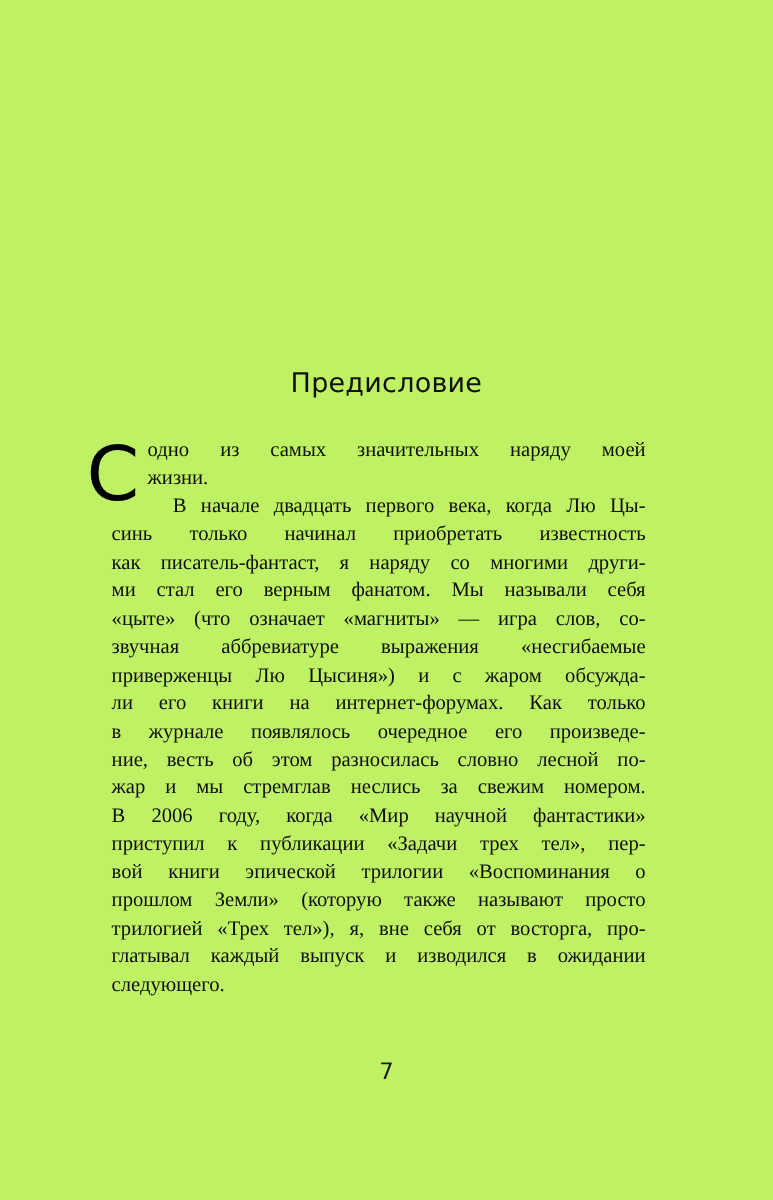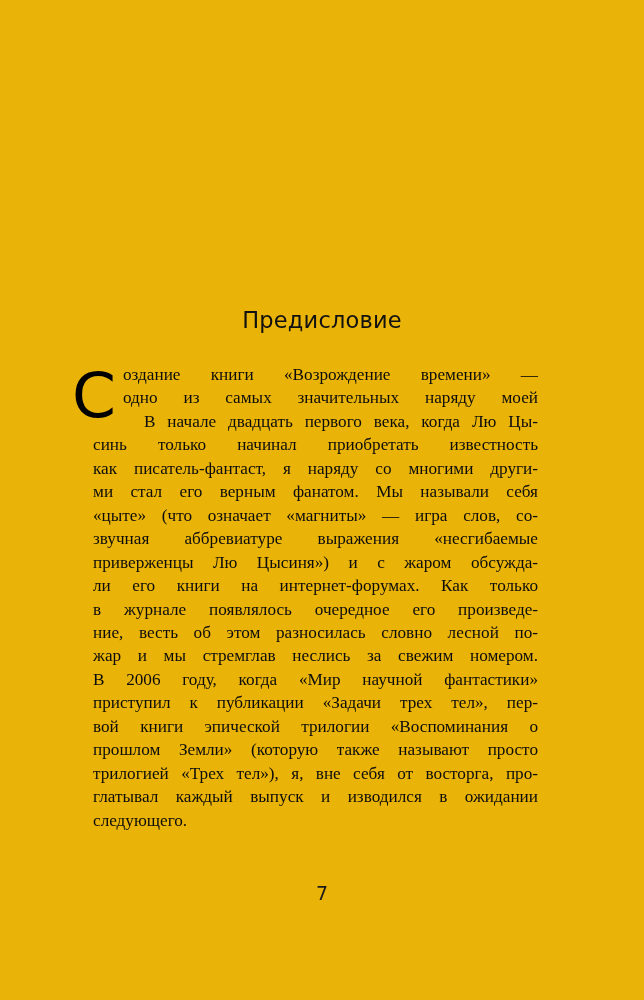--- a/index.html
+++ b/index.html
@@ -4,21 +4,21 @@
 <style>
   html, body {
     margin: 0;
     padding: 0;
     background: #ffffff;
   }
   .page {
     position: relative;
     width: 644px;
     height: 1000px;
-    background: #eab308;
+    background: #bef264;
     overflow: hidden;
     box-sizing: border-box;
   }
 
   
   .chapter-title {
     position: absolute;
     left: 0;
     top: 292px;
     width: 644px;
@@ -87,21 +87,21 @@
 </head>
 <body>
 
 <div class="page">
 
   <h1 class="chapter-title">Предисловие</h1>
 
   <div class="text-block">
 
     <p class="para">
-      <span class="dropcap">С</span><span class="lines"><span class="lb" style="text-align: justify; text-align-last: justify;">оздание книги «Возрождение времени» —</span><span class="lb" style="text-align: justify; text-align-last: justify;">одно из самых значительных наряду моей</span></span>
+      <span class="dropcap">С</span><span class="lines"><span class="lb" style="text-align: justify; text-align-last: justify;">одно из самых значительных наряду моей</span><span class="lb" style="text-align: left; text-align-last: left;">жизни.</span></span>
     </p>
 
     <p class="para">
       <span class="lines"><span class="lb" style="text-align: justify; text-align-last: justify; text-indent: 21px;">В начале двадцать первого века, когда Лю Цы-</span><span class="lb" style="text-align: justify; text-align-last: justify;">синь только начинал приобретать известность</span><span class="lb" style="text-align: justify; text-align-last: justify;">как писатель-фантаст, я наряду со многими други-</span><span class="lb" style="text-align: justify; text-align-last: justify;">ми стал его верным фанатом. Мы называли себя</span><span class="lb" style="text-align: justify; text-align-last: justify;">«цыте» (что означает «магниты» — игра слов, со-</span><span class="lb" style="text-align: justify; text-align-last: justify;">звучная аббревиатуре выражения «несгибаемые</span><span class="lb" style="text-align: justify; text-align-last: justify;">приверженцы Лю Цысиня») и с жаром обсужда-</span><span class="lb" style="text-align: justify; text-align-last: justify;">ли его книги на интернет-форумах. Как только</span><span class="lb" style="text-align: justify; text-align-last: justify;">в журнале появлялось очередное его произведе-</span><span class="lb" style="text-align: justify; text-align-last: justify;">ние, весть об этом разносилась словно лесной по-</span><span class="lb" style="text-align: justify; text-align-last: justify;">жар и мы стремглав неслись за свежим номером.</span><span class="lb" style="text-align: justify; text-align-last: justify;">В 2006 году, когда «Мир научной фантастики»</span><span class="lb" style="text-align: justify; text-align-last: justify;">приступил к публикации «Задачи трех тел», пер-</span><span class="lb" style="text-align: justify; text-align-last: justify;">вой книги эпической трилогии «Воспоминания о</span><span class="lb" style="text-align: justify; text-align-last: justify;">прошлом Земли» (которую также называют просто</span><span class="lb" style="text-align: justify; text-align-last: justify;">трилогией «Трех тел»), я, вне себя от восторга, про-</span><span class="lb" style="text-align: justify; text-align-last: justify;">глатывал каждый выпуск и изводился в ожидании</span><span class="lb" style="text-align: left; text-align-last: left;">следующего.</span></span>
     </p>
 
   </div>
 
   <div class="folio">7</div>
 

